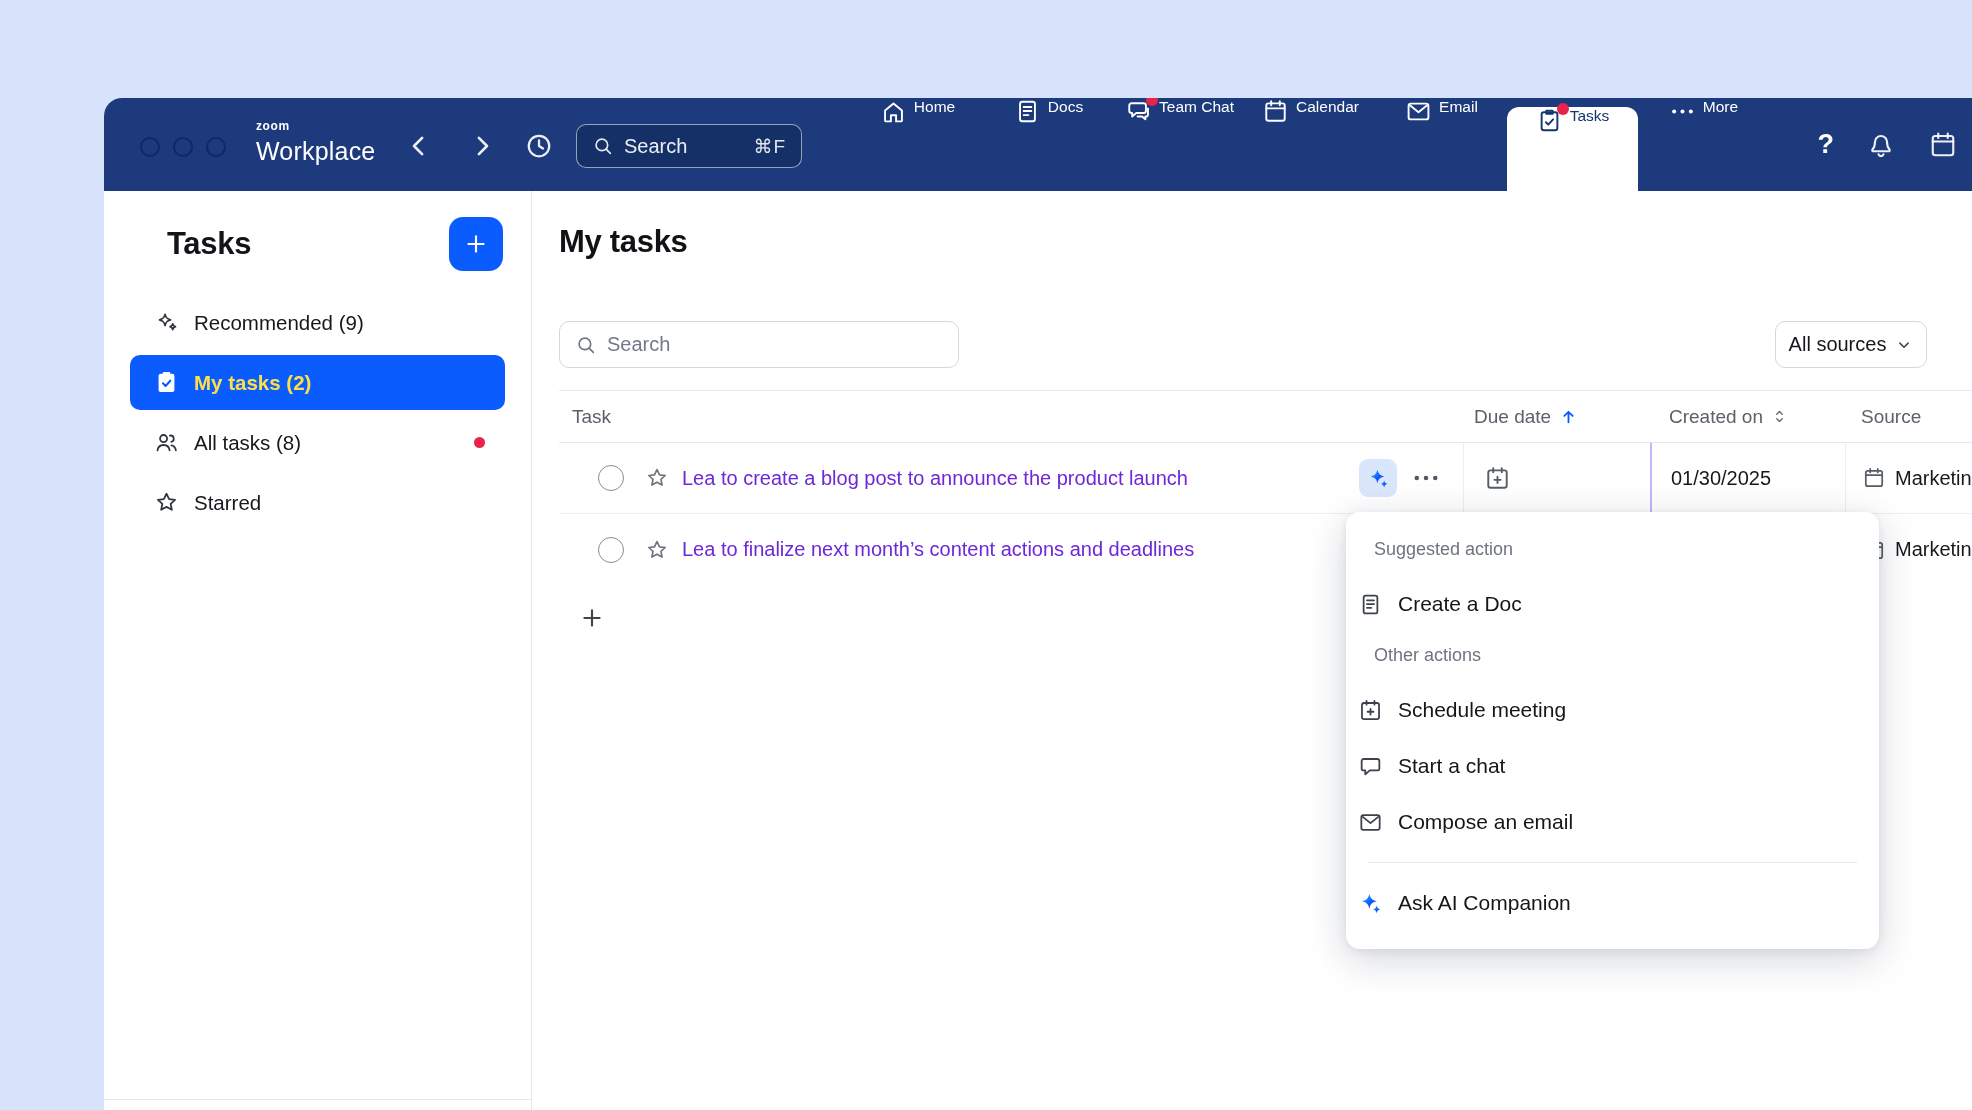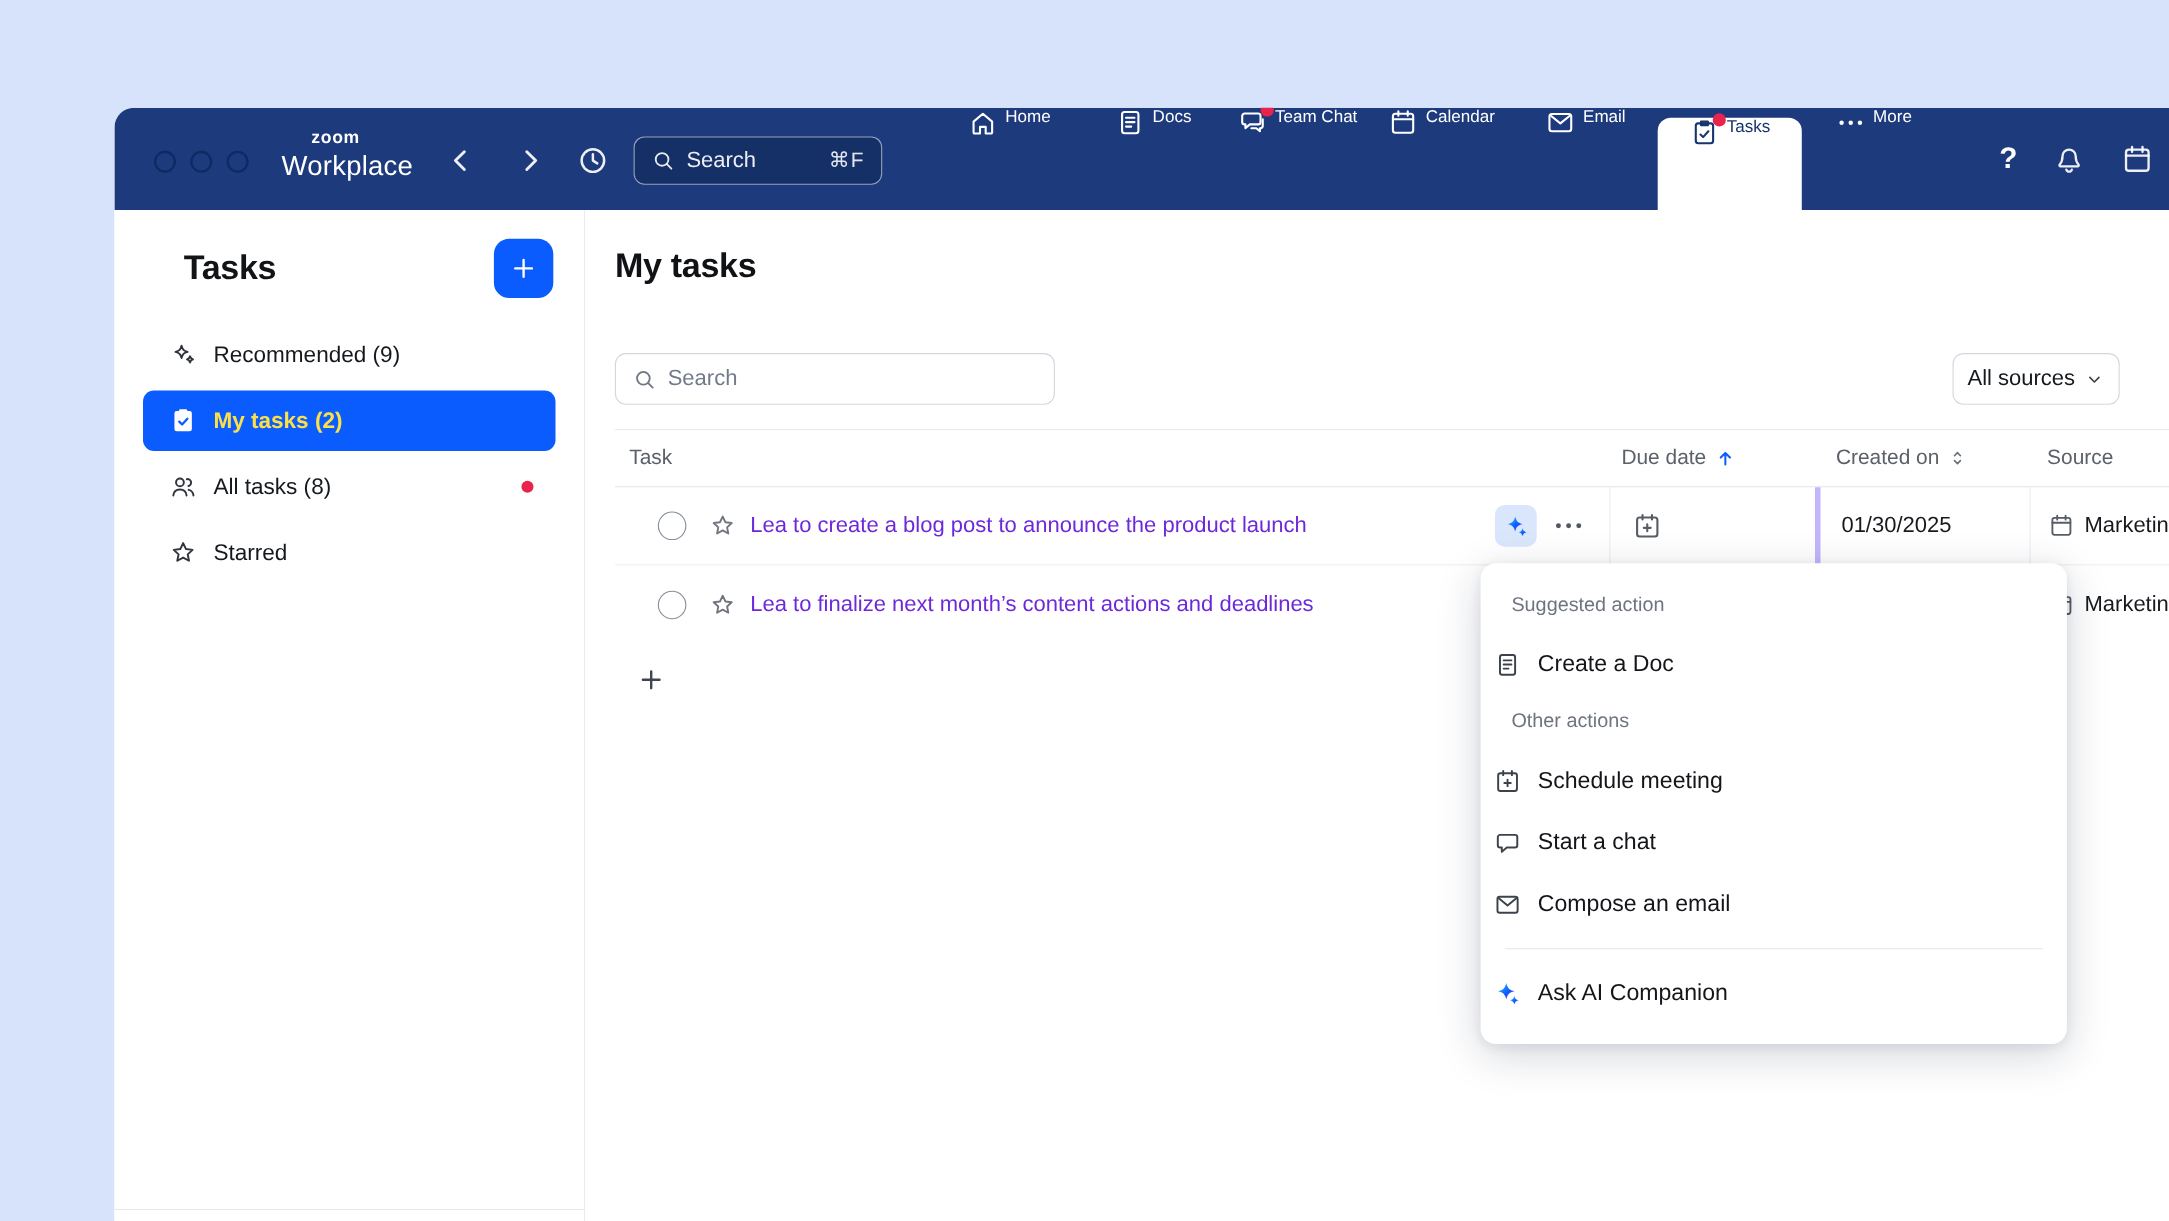--- a/index.html
+++ b/index.html
@@ -19,21 +19,21 @@
     position:absolute; left:104px; top:98px; width:1868px; height:1012px;
     background:#fff; border-top-left-radius:18px; overflow:hidden;
     display:flex; flex-direction:column;
   }
 
   
   .topbar { flex:0 0 93px; height:93px; background:#1c3a7c; position:relative; color:#fff; }
   .traffic { position:absolute; left:36px; top:39px; display:flex; gap:13px; }
   .traffic .light { width:20px; height:20px; border-radius:50%; border:2.5px solid #0e2a63; cursor:pointer; }
   .logo { position:absolute; left:152px; top:17px; line-height:1; }
-  .logo .brand { font-size:16px; font-weight:700; letter-spacing:.6px; line-height:22px;margin-left:27px; }
+  .logo .brand { font-size:12px; font-weight:700; letter-spacing:.6px; line-height:22px; }
   .logo .product { font-size:25px; font-weight:400; letter-spacing:.2px; line-height:28px; }
   .nav-btns { position:absolute; left:300px; top:33px; display:flex; gap:33px; }
   .tb-icon { width:30px; height:30px; color:rgba(255,255,255,.92); cursor:pointer; }
   .history { position:absolute; left:420px; top:33px; }
   .search-pill {
     position:absolute; left:472px; top:26px; width:226px; height:44px;
     border-radius:10px; background:rgba(8,22,56,.30); border:1.5px solid rgba(255,255,255,.55);
     display:flex; align-items:center; padding:0 15px; gap:10px; cursor:pointer;
   }
   .search-pill .sp-icon { width:22px; height:22px; color:rgba(255,255,255,.9); }
@@ -110,21 +110,21 @@
   .col-created { width:195px; padding-left:19px; display:flex; align-items:center; gap:7px; cursor:pointer; }
   .col-source { flex:1; padding-left:16px; }
   .sort-up { width:21px; height:21px; color:#0b5cff; }
   .sort-both { width:19px; height:19px; color:#6a717a; }
 
   .trow { height:71px; display:flex; align-items:stretch; }
   .trow.bordered { border-bottom:1px solid #eceef1; }
   .cell { display:flex; align-items:center; }
   .cell-task { width:904px; padding-left:39px; }
   .cell-due { width:187px; padding-left:20px; border-left:1px solid #eceef1; }
-  .cell-created { width:195px; padding-left:19px; border-left:5px solid #c4b5fd; font-size:20px; color:#17191d; }
+  .cell-created { width:195px; padding-left:19px; border-left:2px solid #c4b5fd; font-size:20px; color:#17191d; }
   .cell-source { flex:1; padding-left:16px; border-left:1px solid #eceef1; gap:9px; }
   .check { width:26px; height:26px; border:1.5px solid #878e97; border-radius:50%; margin-right:21px; cursor:pointer; flex:0 0 auto; }
   .row-star { width:24px; height:24px; color:#70767f; margin-right:13px; cursor:pointer; }
   .task-label { flex:1; font-size:20px; color:#6d28d9; white-space:nowrap; overflow:hidden; }
   .ai-btn {
     width:38px; height:38px; border:none; border-radius:9px; background:transparent;
     display:flex; align-items:center; justify-content:center; margin:0 14px 0 10px; cursor:pointer; flex:0 0 auto;
   }
   .ai-btn.pressed { background:#d9e6fc; }
   .ai-btn .icon { width:23px; height:23px; }

